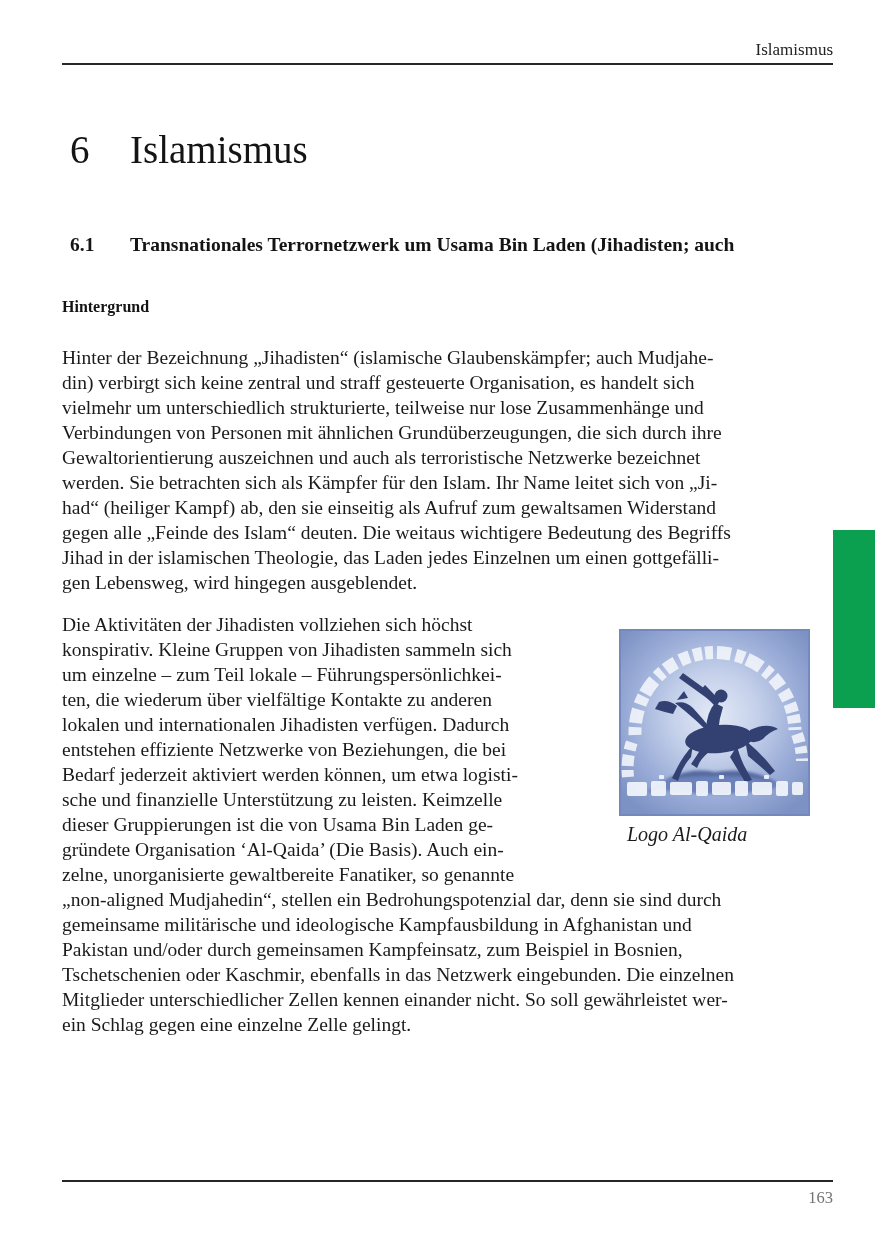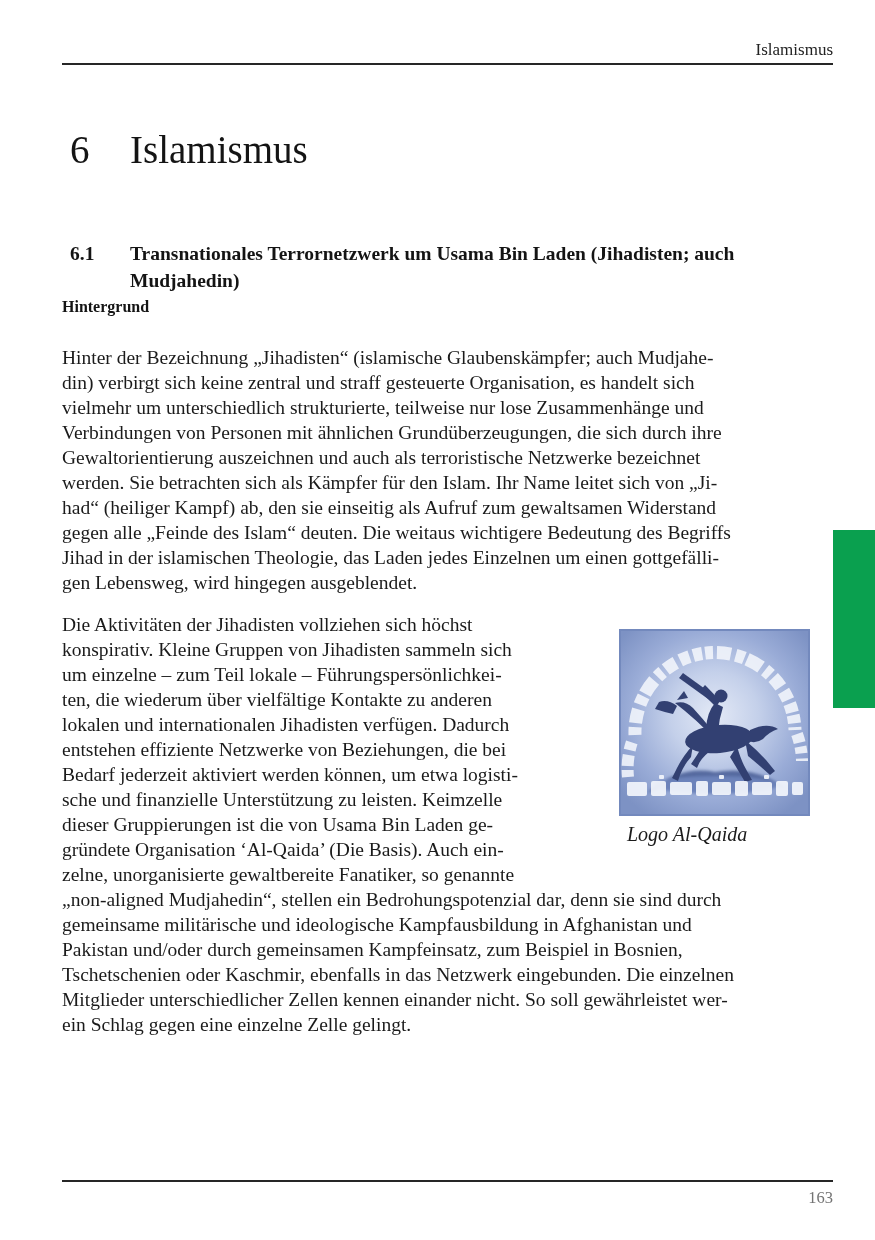--- a/index.html
+++ b/index.html
@@ -19,21 +19,21 @@
   .header-rule{
     position:absolute;left:62px;top:63px;width:771px;height:2px;background:#262626;
   }
   .chapter-heading{
     position:absolute;left:70px;top:128px;
     font-size:39px;line-height:44px;color:#141414;
     display:flex;
   }
   .chapter-heading .num{width:60px;}
   .section-heading{
-    position:absolute;left:70px;top:240px;
+    position:absolute;left:70px;top:231px;
     font-weight:bold;font-size:19.5px;line-height:27px;color:#141414;
     display:flex;
   }
   .section-heading .num{width:60px;}
   .subheading{
     position:absolute;left:62px;top:298px;
     font-weight:bold;font-size:16px;color:#141414;
   }
   .para{position:absolute;font-size:19.5px;color:#1b1b1b;}
   .para .line{line-height:25px;white-space:nowrap;}
@@ -67,21 +67,20 @@
 
   <div class="chapter-heading">
     <span class="num">6</span>
     <span>Islamismus</span>
   </div>
 
   <div class="section-heading">
     <span class="num">6.1</span>
     <span>
       <div class="line">Transnationales Terrornetzwerk um Usama Bin Laden (Jihadisten; auch</div>
-      <div class="line">Mudjahedin)</div>
     </span>
   </div>
 
   <div class="subheading">Hintergrund</div>
 
   <div class="para para-1">
     <div class="line">Hinter der Bezeichnung „Jihadisten“ (islamische Glaubenskämpfer; auch Mudjahe-</div>
     <div class="line">din) verbirgt sich keine zentral und straff gesteuerte Organisation, es handelt sich</div>
     <div class="line">vielmehr um unterschiedlich strukturierte, teilweise nur lose Zusammenhänge und</div>
     <div class="line">Verbindungen von Personen mit ähnlichen Grundüberzeugungen, die sich durch ihre</div>

